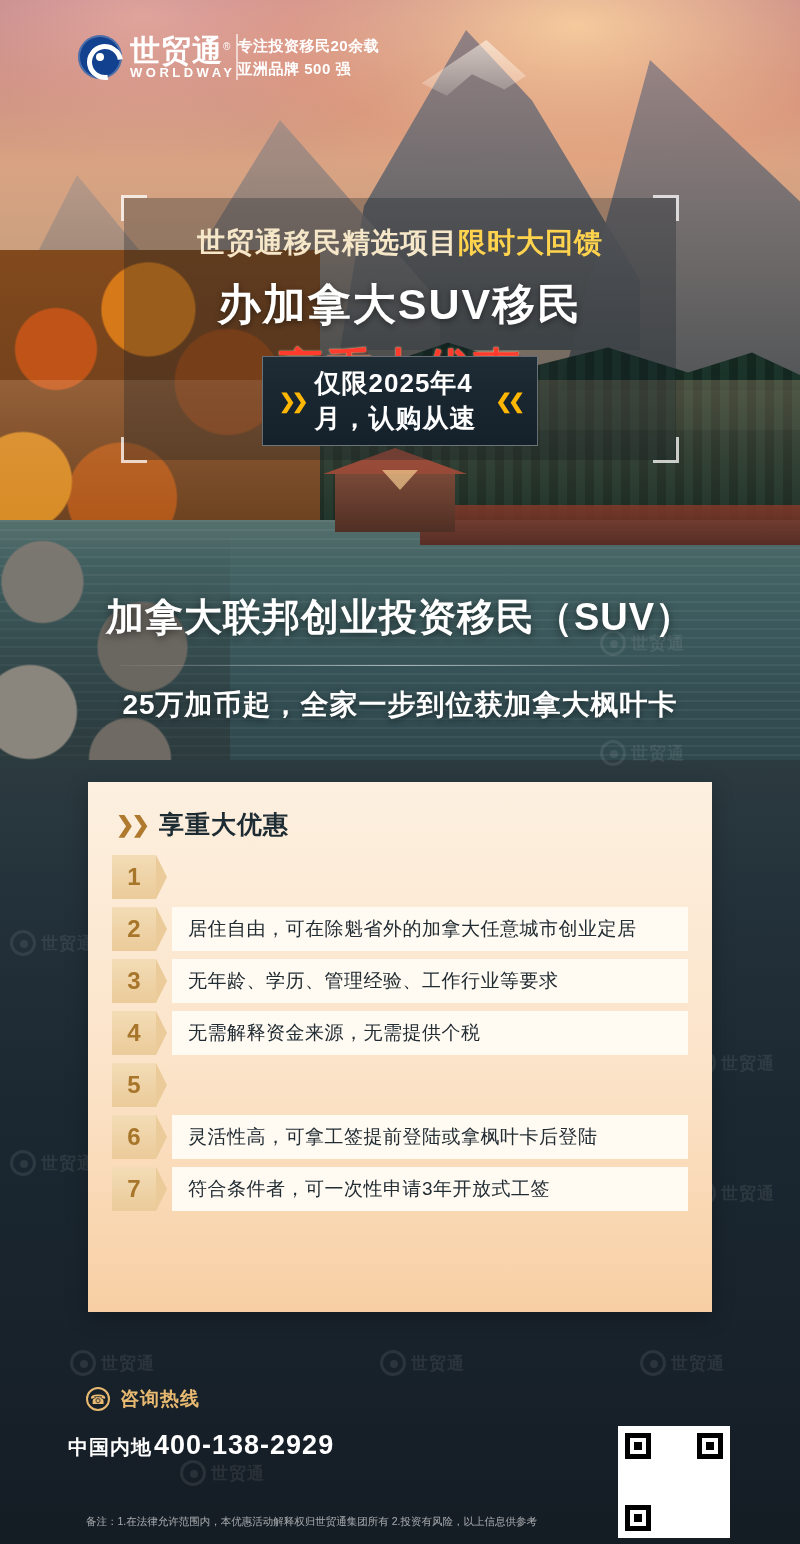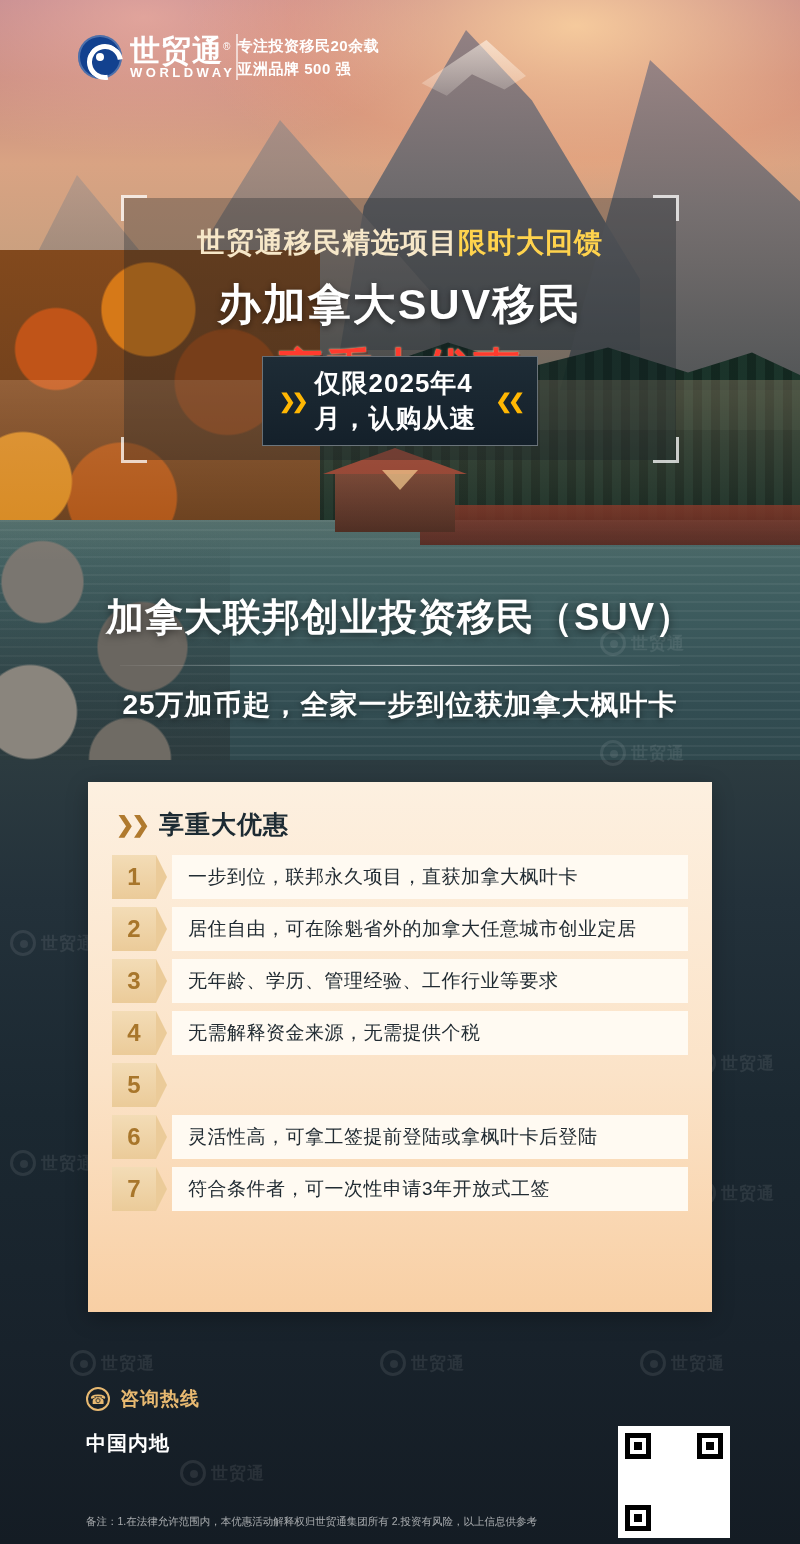--- a/index.html
+++ b/index.html
@@ -232,21 +232,21 @@
 
   
   .footer { position: absolute; left: 0; top: 1378px; width: 800px; height: 166px; }
   .hotline { position: absolute; left: 86px; top: 8px; display: flex; align-items: center; gap: 10px; }
   .hotline .hicon {
     width: 24px; height: 24px; border-radius: 50%; border: 2px solid #e8b971;
     color: #e8b971; font-size: 13px; display: flex; align-items: center; justify-content: center;
   }
   .hotline .hlabel { color: #e8b971; font-size: 19px; font-weight: bold; letter-spacing: 1px; }
 
-  .phone-row { position: absolute; left: 86px; color: #fff; display: flex; align-items: flex-end; gap: 2px; }
+  .phone-row { position: absolute; left: 68px; color: #fff; display: flex; align-items: flex-end; gap: 2px; }
   .phone-row.r1 { top: 52px; }
   .phone-row.r2 { top: 96px; }
   .phone-row .ptag { font-size: 20px; font-weight: bold; letter-spacing: 1px; }
   .phone-row .pnum { font-size: 27px; font-weight: bold; letter-spacing: 1px; }
 
   .disclaimer {
     position: absolute; left: 86px; top: 136px; width: 470px;
     color: rgba(255,255,255,0.62); font-size: 10.5px; line-height: 1.4;
   }
 
@@ -381,21 +381,20 @@
   </div>
 
   <div class="card">
     <div class="card-head">
       <span class="arrows">❯❯</span>
       <span class="title">享重大优惠</span>
     </div>
     <div class="adv-list">
       <div class="adv-row">
         <div class="adv-num">1</div>
-        <div class="adv-text">一步到位，联邦永久项目，直获加拿大枫叶卡</div>
       </div>
       <div class="adv-row">
         <div class="adv-num">2</div>
         <div class="adv-text">居住自由，可在除魁省外的加拿大任意城市创业定居</div>
       </div>
       <div class="adv-row">
         <div class="adv-num">3</div>
         <div class="adv-text">无年龄、学历、管理经验、工作行业等要求</div>
       </div>
       <div class="adv-row">
@@ -417,20 +416,21 @@
   </div>
 
   <div class="footer">
     <div class="hotline">
       <span class="hicon">☎</span>
       <span class="hlabel">咨询热线</span>
     </div>
 
     <div class="phone-row r1">
       <span class="ptag">中国内地</span>
+      <span class="pnum">400-138-2929</span>
     </div>
 
     <div class="disclaimer">备注：1.在法律允许范围内，本优惠活动解释权归世贸通集团所有 2.投资有风险，以上信息供参考</div>
 
     <div class="qr-wrap">
       <div class="qr">
         <div class="qr-inner">
           <span class="eye e1"></span>
           <span class="eye e2"></span>
           <span class="eye e3"></span>

